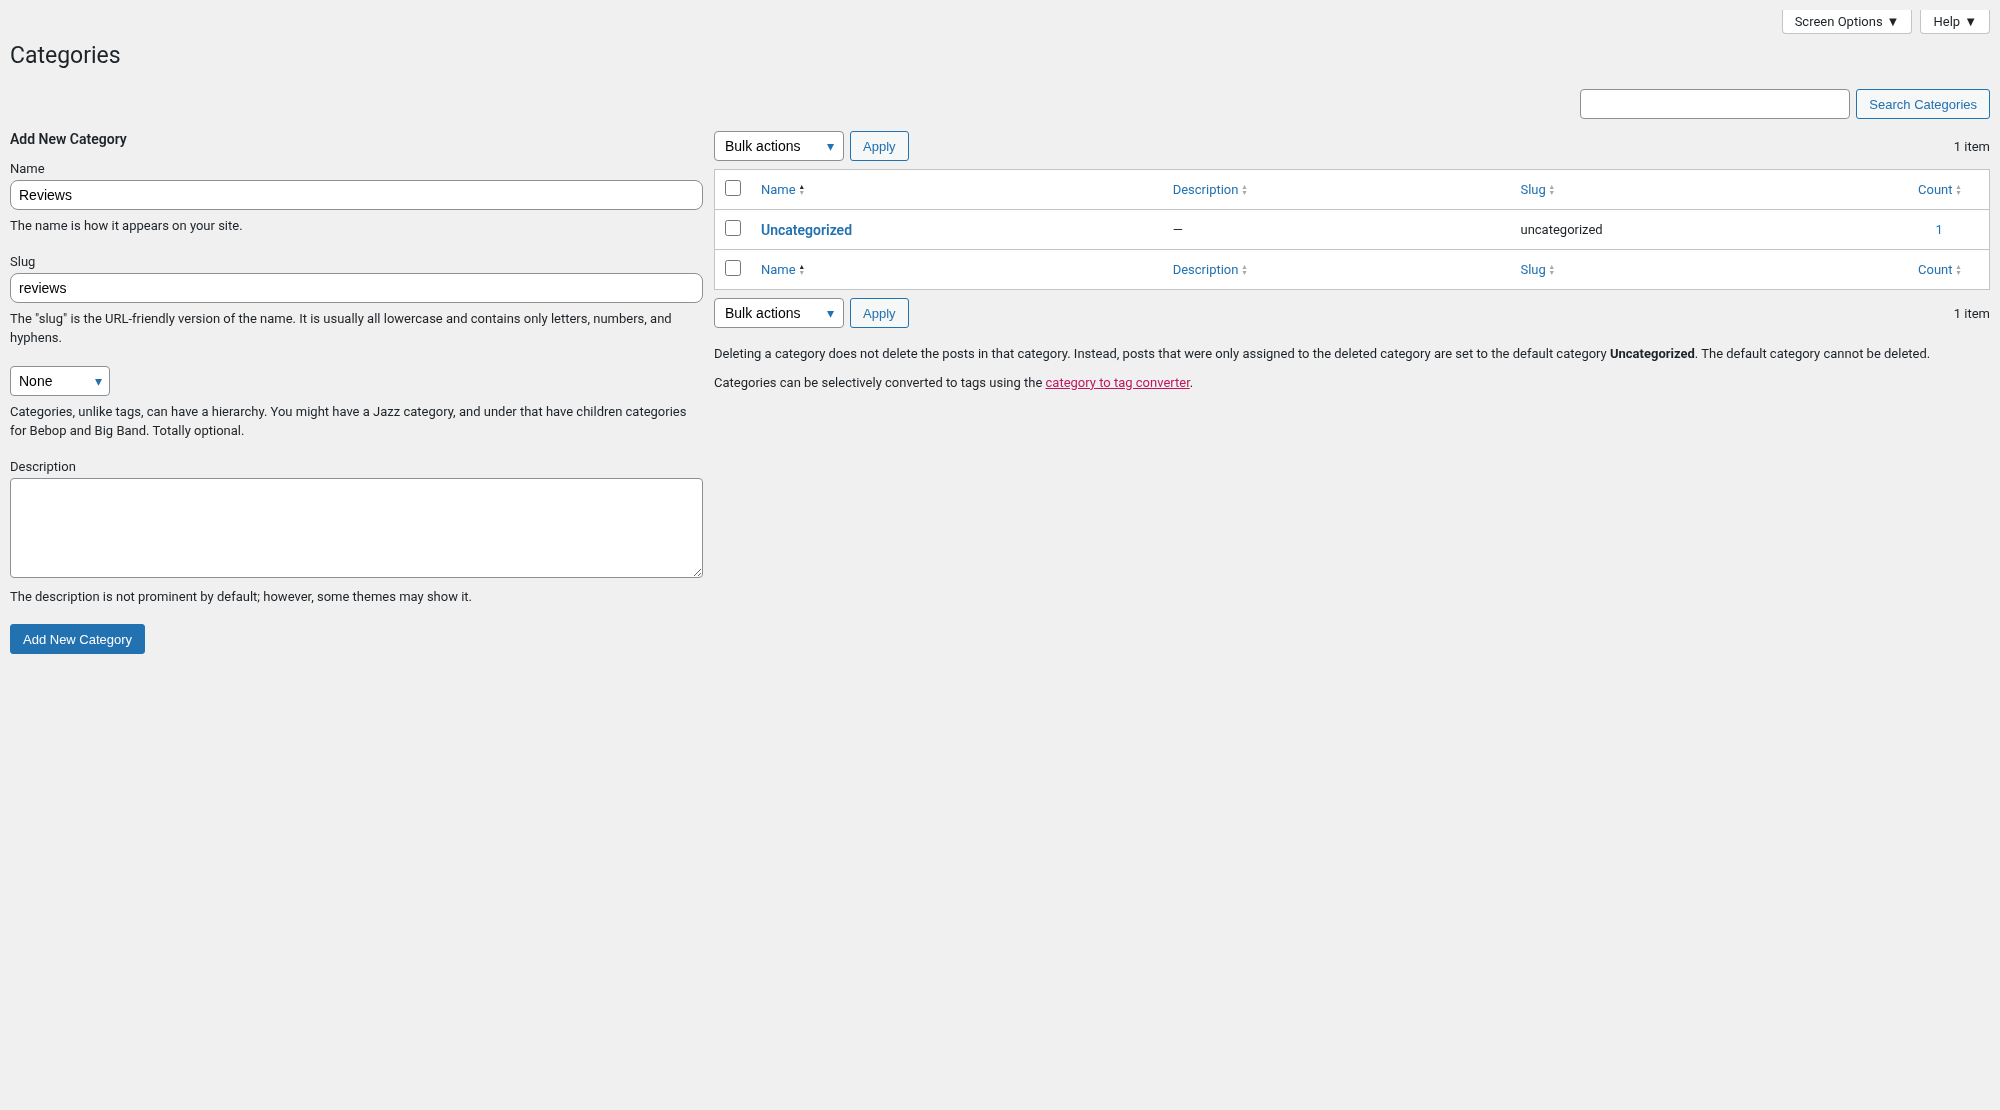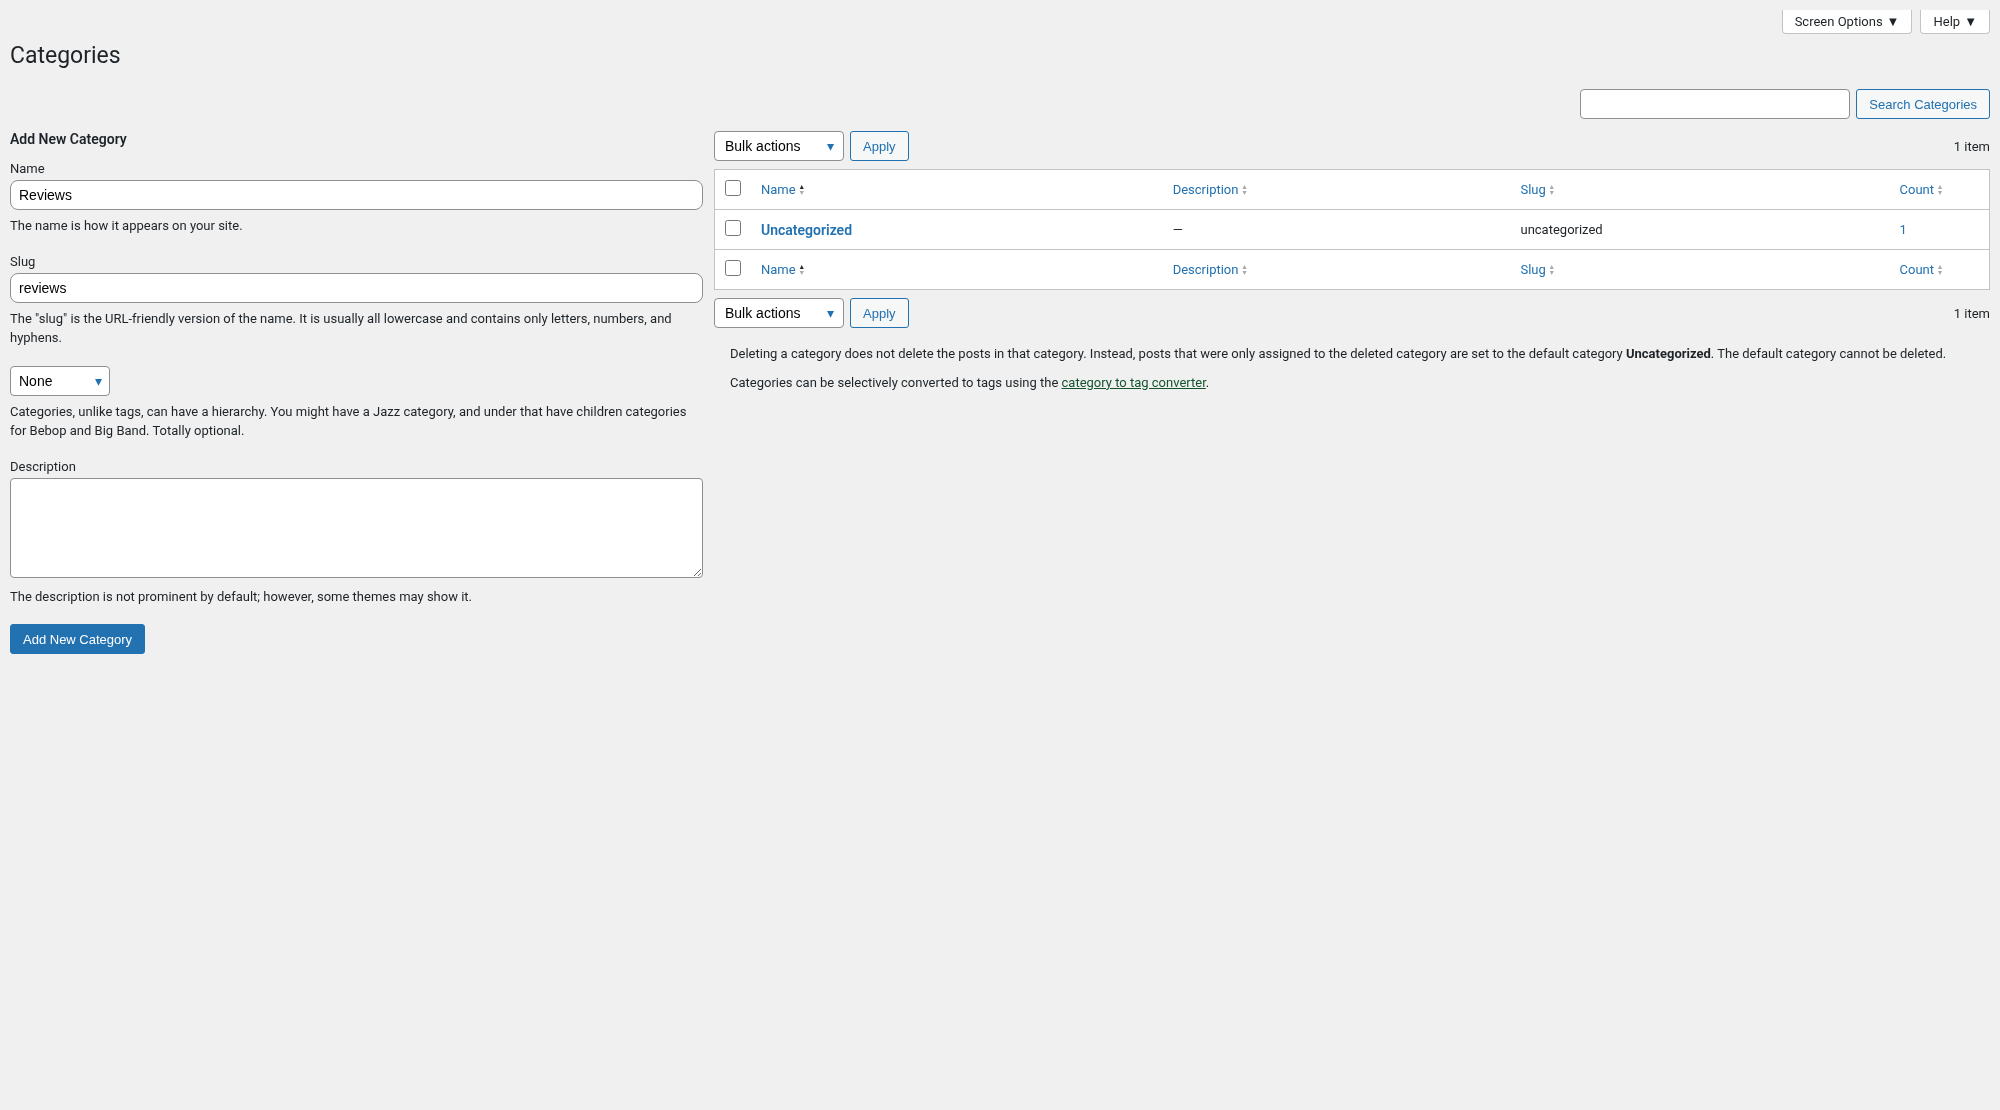--- a/index.html
+++ b/index.html
@@ -209,21 +209,21 @@
       text-decoration: none;
       display: inline-flex;
       align-items: center;
       gap: 4px;
     }
     .wp-table th.check-col, .wp-table td.check-col {
       width: 30px;
       text-align: center;
     }
     .wp-table th.count-col, .wp-table td.count-col {
-      text-align: left;
+      text-align: center;
       width: 100px;
       margin-top: 44px;
     }
     .wp-table td a.row-title {
       color: #2271b1;
       font-weight: 600;
       text-decoration: none;
       font-size: 14px;
     }
     .wp-table td a.count-link {
@@ -246,27 +246,26 @@
       border: 1px solid #8c8f94;
       border-radius: 3px;
       background: #fff;
       cursor: pointer;
     }
     .notes {
       margin-top: 16px;
       font-size: 13px;
       line-height: 1.6;
       color: #1d2327;
-      margin-left: 16px;
     }
     .notes p {
       margin-bottom: 8px;
     }
     .notes a {
-      color: #14532d;
+      color: #be185d;
     }
     .tablenav-bottom {
       margin-top: 8px;
     }
   </style>
 </head>
 <body>
 
 <div class="top-bar">
   <div class="screen-tab">

